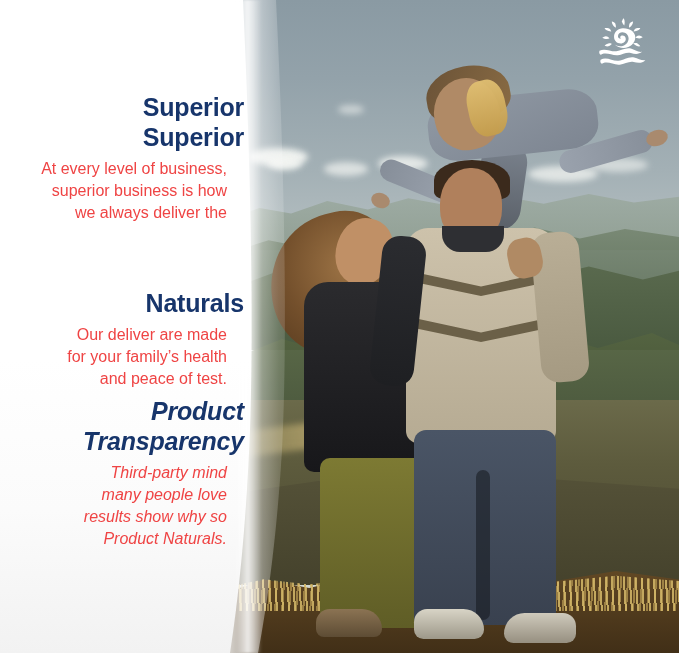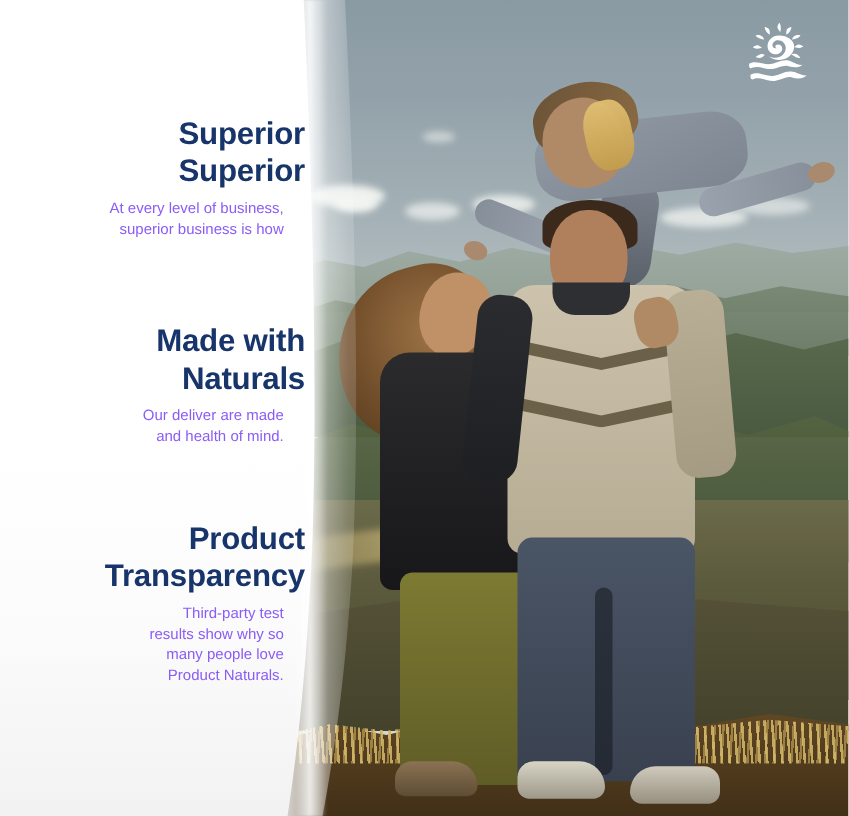--- a/index.html
+++ b/index.html
@@ -157,28 +157,28 @@
     position:absolute;left:236px;top:0;width:26px;height:653px;
     background:linear-gradient(90deg,rgba(255,255,255,.0),rgba(255,255,255,.85) 45%,rgba(255,255,255,.0));
     filter:blur(1px);pointer-events:none;opacity:.9;
   }
 
   
   .content{position:absolute;left:0;top:0;width:244px;height:653px;}
   .block{position:absolute;width:100%;text-align:right;}
   .b1{top:92px;}
   .b2{top:258px;}
-  .b3{top:416px;}
+  .b3{top:396px;font-style:italic;}
   h2{
     margin:0 0 6px 0;color:#17356b;font-weight:bold;
     font-size:25px;line-height:1.2;letter-spacing:-.2px;
     font-family:"Liberation Sans","DejaVu Sans",sans-serif;
   }
   .body{
-    margin:0 auto;color:#8b5cf6;font-size:12px;line-height:1.38;
+    margin:0 auto;color:#ef4444;font-size:16px;line-height:1.38;
     width:210px;font-family:"Liberation Sans","DejaVu Sans",sans-serif;
   }
   .body span{display:block;}
 </style>
 </head>
 <body>
 
 <div id="stage">
 
   <div class="photo">
@@ -259,41 +259,43 @@
   <div class="content">
 
     <div class="block b1">
       <h2>
         <span>Superior</span><br>
         <span>Superior</span>
       </h2>
       <p class="body">
         <span>At every level of business,</span>
         <span>superior business is how</span>
+        <span>we always deliver the</span>
       </p>
     </div>
 
     <div class="block b2">
       <h2>
-        <span>Made with</span><br>
+        <br>
         <span>Naturals</span>
       </h2>
       <p class="body">
         <span>Our deliver are made</span>
-        <span>and health of mind.</span>
+        <span>for your family’s health</span>
+        <span>and peace of test.</span>
       </p>
     </div>
 
     <div class="block b3">
       <h2>
         <span>Product</span><br>
         <span>Transparency</span>
       </h2>
       <p class="body">
-        <span>Third-party test</span>
+        <span>Third-party mind</span>
+        <span>many people love</span>
         <span>results show why so</span>
-        <span>many people love</span>
         <span>Product Naturals.</span>
       </p>
     </div>
 
   </div>
 </div>
 
 </body></html>

